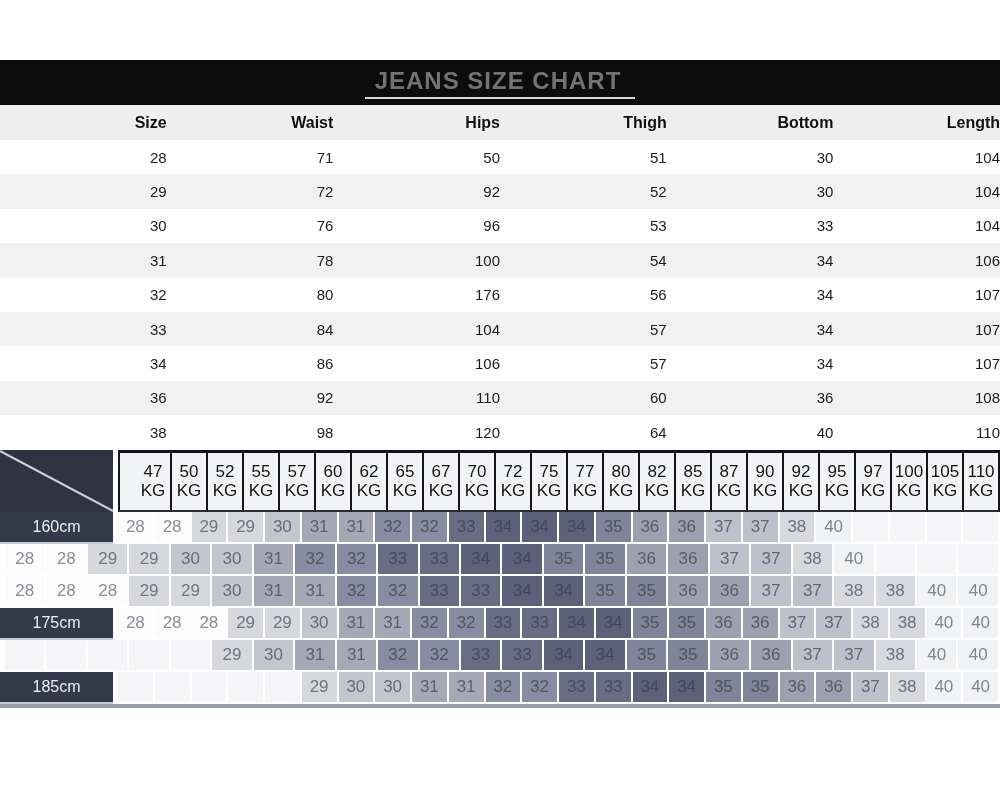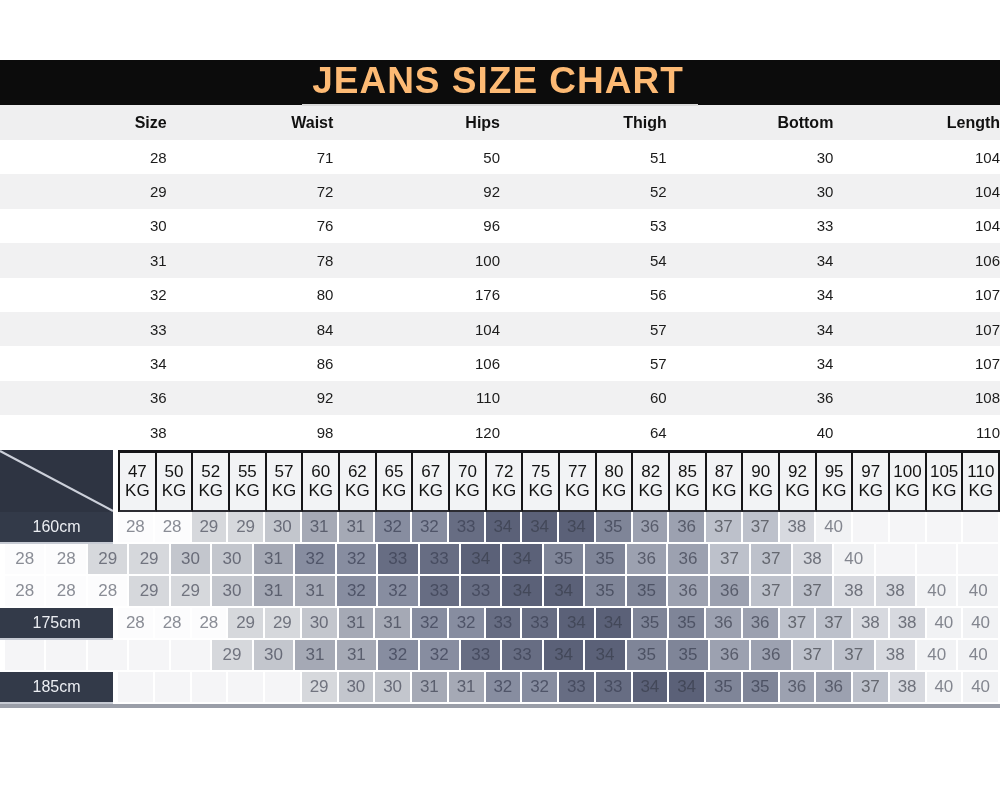--- a/index.html
+++ b/index.html
@@ -5,21 +5,21 @@
   * { box-sizing: border-box; margin: 0; padding: 0; }
   body {
     width: 1000px; height: 800px; margin: 0; background: #ffffff;
     font-family: "Liberation Sans", sans-serif; overflow: hidden;
   }
   .banner {
     margin-top: 60px; height: 45px; background: #0c0c0c;
     display: flex; align-items: center; justify-content: center;
   }
   .banner-title {
-    color: #fdba74; font-size: 37px; font-weight: bold; letter-spacing: 1px;
+    color: #737373; font-size: 24px; font-weight: bold; letter-spacing: 1px;
     border-bottom: 2px solid #d9d9d9; padding: 0 14px 2px 10px; text-align: center;
   }
   
   .size-table { width: 1000px; }
   .size-head {
     display: flex; height: 35px; background: #efeff0; align-items: center;
     font-weight: bold; font-size: 16px; color: #111111;
   }
   .size-row {
     display: flex; height: 34.4px; align-items: center;
@@ -33,21 +33,21 @@
   .corner { width: 113px; background: #2e3442; position: relative; flex: none; }
   .corner svg { position: absolute; left: 0; top: 0; }
   .gapcol { width: 5px; background: #ffffff; flex: none; }
   .wcell {
     flex: 1; background: #f2f3f5;
     border-top: 3px solid #151518; border-bottom: 2px solid #2c2c32;
     border-right: 2px solid #151518;
     display: flex; flex-direction: column; align-items: center; justify-content: center;
     font-size: 17px; color: #141414; line-height: 1.12; text-align: center;
   }
-  .wcell.first { border-left: 2px solid #151518; }
+  .wcell.first { border-left: 2px solid #151518; padding-left: 16px; }
   .fit-row { display: flex; height: 32px; }
   .hlabel {
     width: 113px; flex: none; background: #333a49; color: #eceef3;
     font-size: 16px; display: flex; align-items: center; justify-content: center;
     border-bottom: 2px solid #c6cad3;
   }
   .fcell {
     flex: 1; display: flex; align-items: center; justify-content: center;
     font-size: 17px; border-right: 2px solid #ffffff; border-bottom: 2px solid #ffffff;
   }

